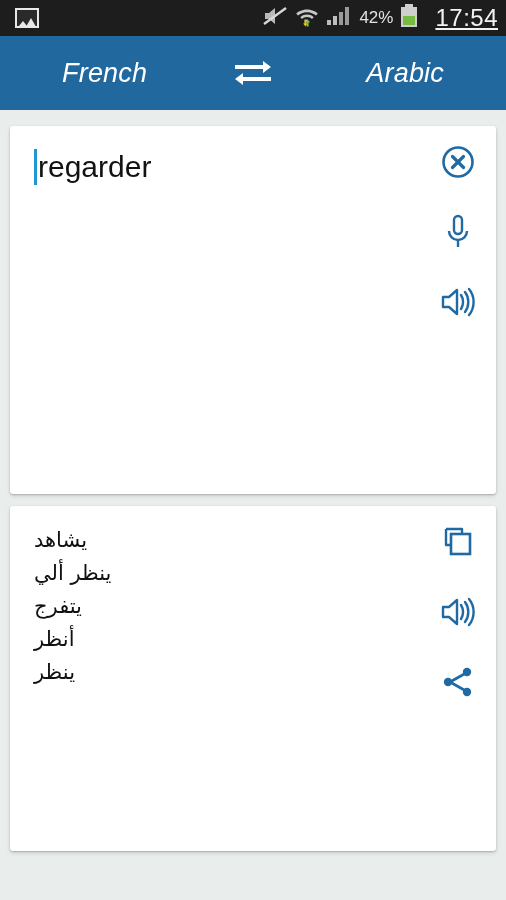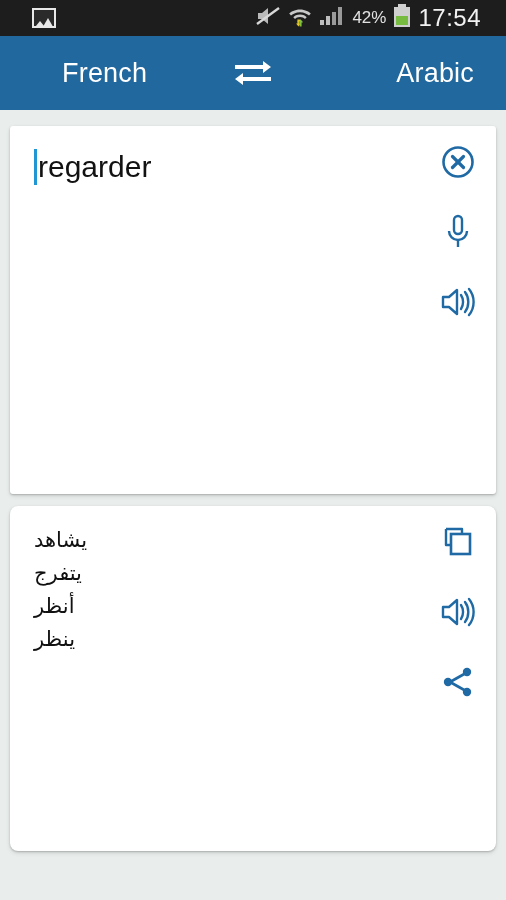--- a/index.html
+++ b/index.html
@@ -14,40 +14,41 @@
     overflow: hidden;
     position: relative;
   }
 
   
   .statusbar {
     height: 36px;
     background: #1d1d1d;
     display: flex;
     align-items: center;
-    padding: 0 25px;
+    padding: 0 8px;
     box-sizing: border-box;
   }
   .sb-left {
     display: flex;
     align-items: center;
     gap: 6px;
     flex: 1;
   }
   .sb-right {
     display: flex;
     align-items: center;
     gap: 7px;
   }
   .sb-time {
     color: #f2f2f2;
     font-size: 24px;
     letter-spacing: 0.5px;
-    margin-left: 0;
+    margin-left: 10px;
     font-family: "Liberation Sans", sans-serif;
+    text-decoration: underline;
   }
   .sb-pct {
     color: #e2e2e2;
     font-size: 17px;
     font-family: "Liberation Sans", sans-serif;
   }
   .icon-gallery {
     width: 24px;
     height: 20px;
     border: 2px solid #e8e8e8;
@@ -81,29 +82,30 @@
   
   .header {
     height: 74px;
     background: #21689e;
     display: flex;
     align-items: center;
     justify-content: space-between;
     padding: 0 0 0 0;
     box-sizing: border-box;
     position: relative;
+    font-style: italic;
   }
   .lang {
     color: #ffffff;
     font-size: 27px;
     font-weight: normal;
     letter-spacing: 0.2px;
   }
   .lang-left { margin-left: 62px; }
-  .lang-right { margin-right: 32px; }
+  .lang-right { margin-right: 62px; }
   .swap-btn {
     position: absolute;
     left: 50%;
     transform: translateX(-50%);
     top: 50%;
     margin-top: -14px;
     width: 46px;
     height: 28px;
     display: flex;
     align-items: center;
@@ -120,21 +122,20 @@
     box-shadow: 0 1px 2px rgba(0,0,0,0.22), 0 2px 5px rgba(0,0,0,0.10);
   }
   .card-input {
     top: 126px;
     height: 368px;
     text-align: center;
   }
   .card-result {
     top: 506px;
     height: 345px;
-    border-radius: 8px;
   }
 
   .input-text {
     position: absolute;
     left: 24px;
     top: 23px;
     font-size: 30px;
     color: #121212;
     white-space: nowrap;
     display: flex;
@@ -288,20 +289,21 @@
       </span>
     </div>
 
   </div>
 </div>
 
 <div class="card card-result">
 
   <div class="result-list">
     <span class="result-line">يشاهد</span>
+    <span class="result-line">ينظر ألي</span>
     <span class="result-line">يتفرج</span>
     <span class="result-line">أنظر</span>
     <span class="result-line">ينظر</span>
   </div>
 
   <div class="icon-col">
 
     <div class="icon-btn">
       <span>
         <svg width="32" height="32" viewBox="0 0 32 32">

